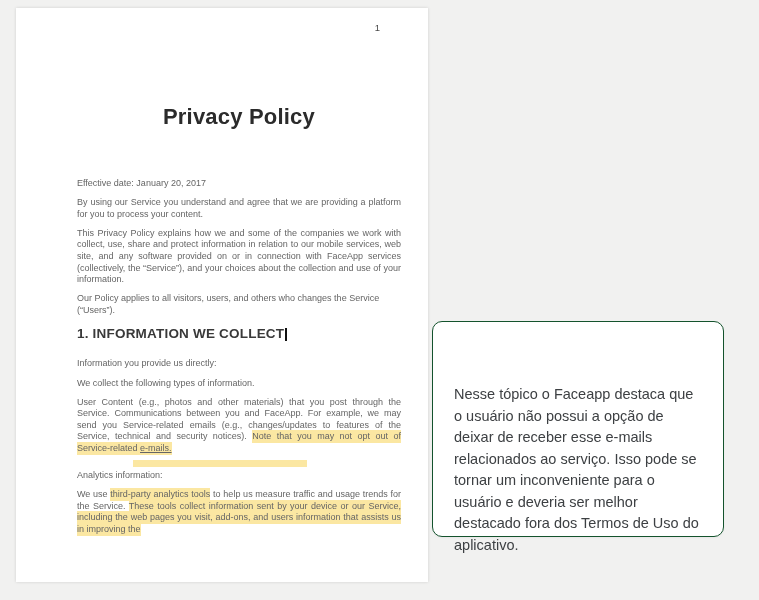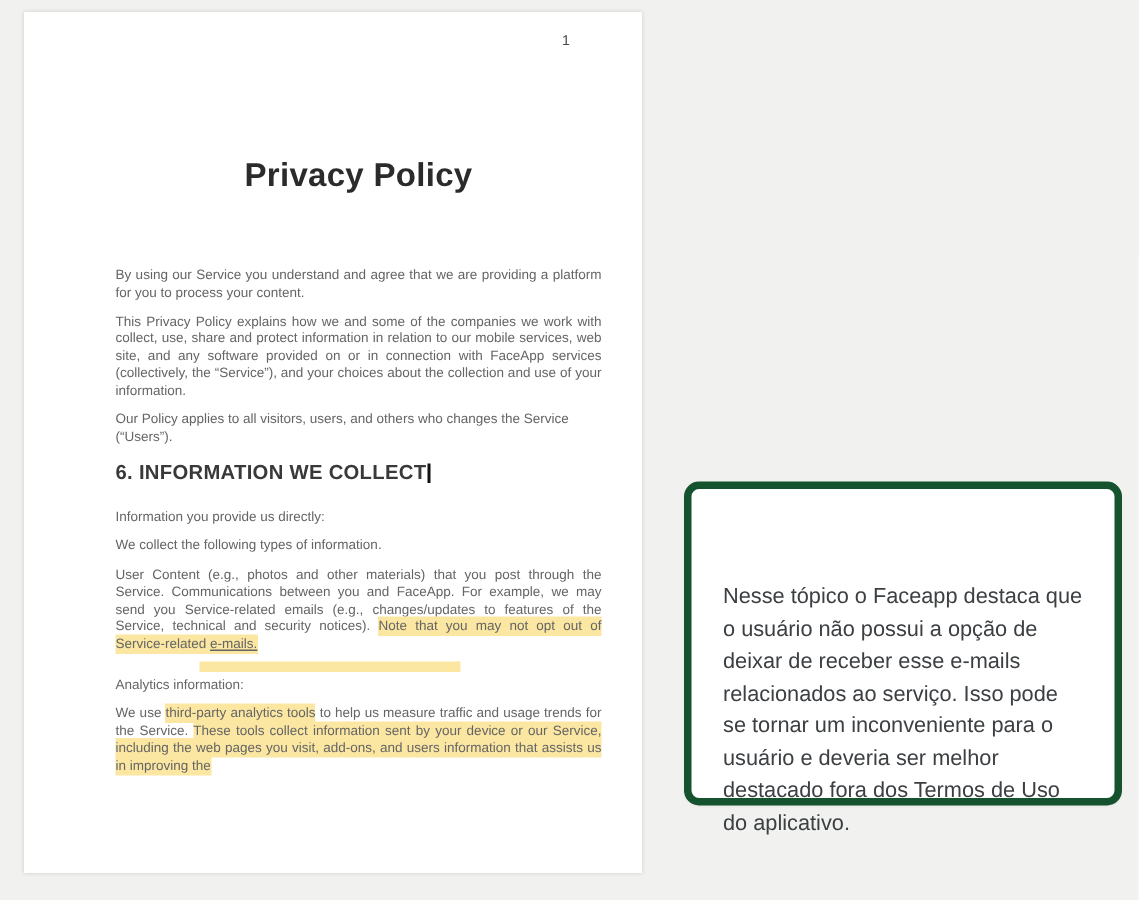--- a/index.html
+++ b/index.html
@@ -68,52 +68,53 @@
   .hl-bar {
     height: 7px;
     width: 174px;
     margin: -2px 0 3px 56px;
     background: #fbe7a2;
   }
 
   
   .comment-card {
     position: absolute;
-    left: 456px; top: 321px;
+    left: 432px; top: 321px;
     width: 292px; height: 216px;
     box-sizing: border-box;
     background: #ffffff;
-    border: 5px solid #14532d;
+    border: 1px solid #14532d;
     border-radius: 10px;
     box-shadow: 0 1px 2px rgba(0,0,0,0.04);
     padding: 62px 21px 0 21px;
   }
   .comment-text {
     font-size: 14.5px;
     line-height: 21.5px;
     color: #3d4043;
   }
 </style>
 </head>
 <body>
 
 <div class="page">
   <div class="page-number">1</div>
 
   <div class="doc-content">
     <h1 class="doc-title">Privacy Policy</h1>
 
+    <p class="body-p single">Effective date: January 20, 2017</p>
 
     <p class="body-p">By using our Service you understand and agree that we are providing a platform for you to process your content.</p>
 
     <p class="body-p">This Privacy Policy explains how we and some of the companies we work with collect, use, share and protect information in relation to our mobile services, web site, and any software provided on or in connection with FaceApp services (collectively, the “Service”), and your choices about the collection and use of your information.</p>
 
     <p class="body-p single">Our Policy applies to all visitors, users, and others who changes the Service (“Users”).</p>
 
-    <h2 class="section-heading"><span>6. INFORMATION WE COLLECT</span><span class="text-cursor"></span></h2>
+    <h2 class="section-heading"><span>1. INFORMATION WE COLLECT</span><span class="text-cursor"></span></h2>
 
     <p class="body-p single">Information you provide us directly:</p>
 
     <p class="body-p single">We collect the following types of information.</p>
 
     <p class="body-p"><span>User Content (e.g., photos and other materials) that you post through the Service. Communications between you and FaceApp. For example, we may send you Service-related emails (e.g., changes/updates to features of the Service, technical and security notices). </span><mark class="hl"><span>Note that you may not opt out of Service-related </span><span class="u">e-mails.</span></mark></p>
 
     <div class="hl-bar"></div>
 
     <p class="body-p single">Analytics information:</p>

